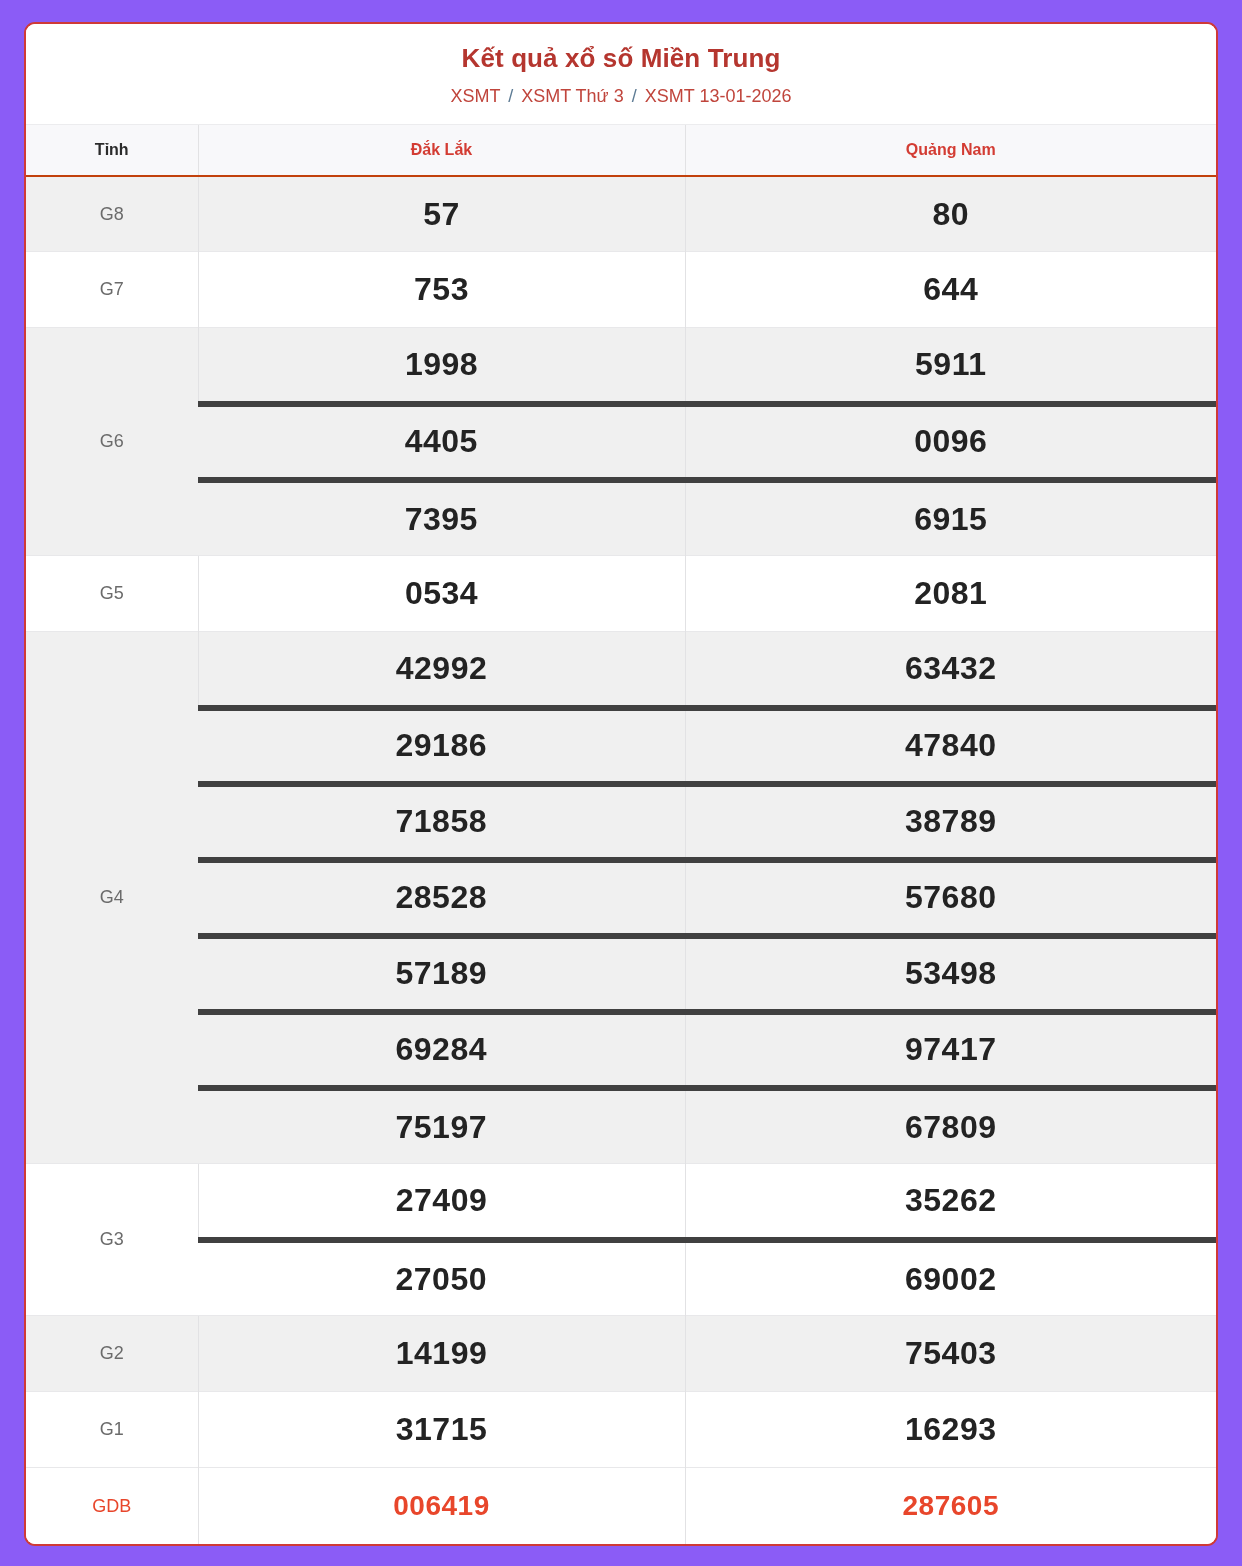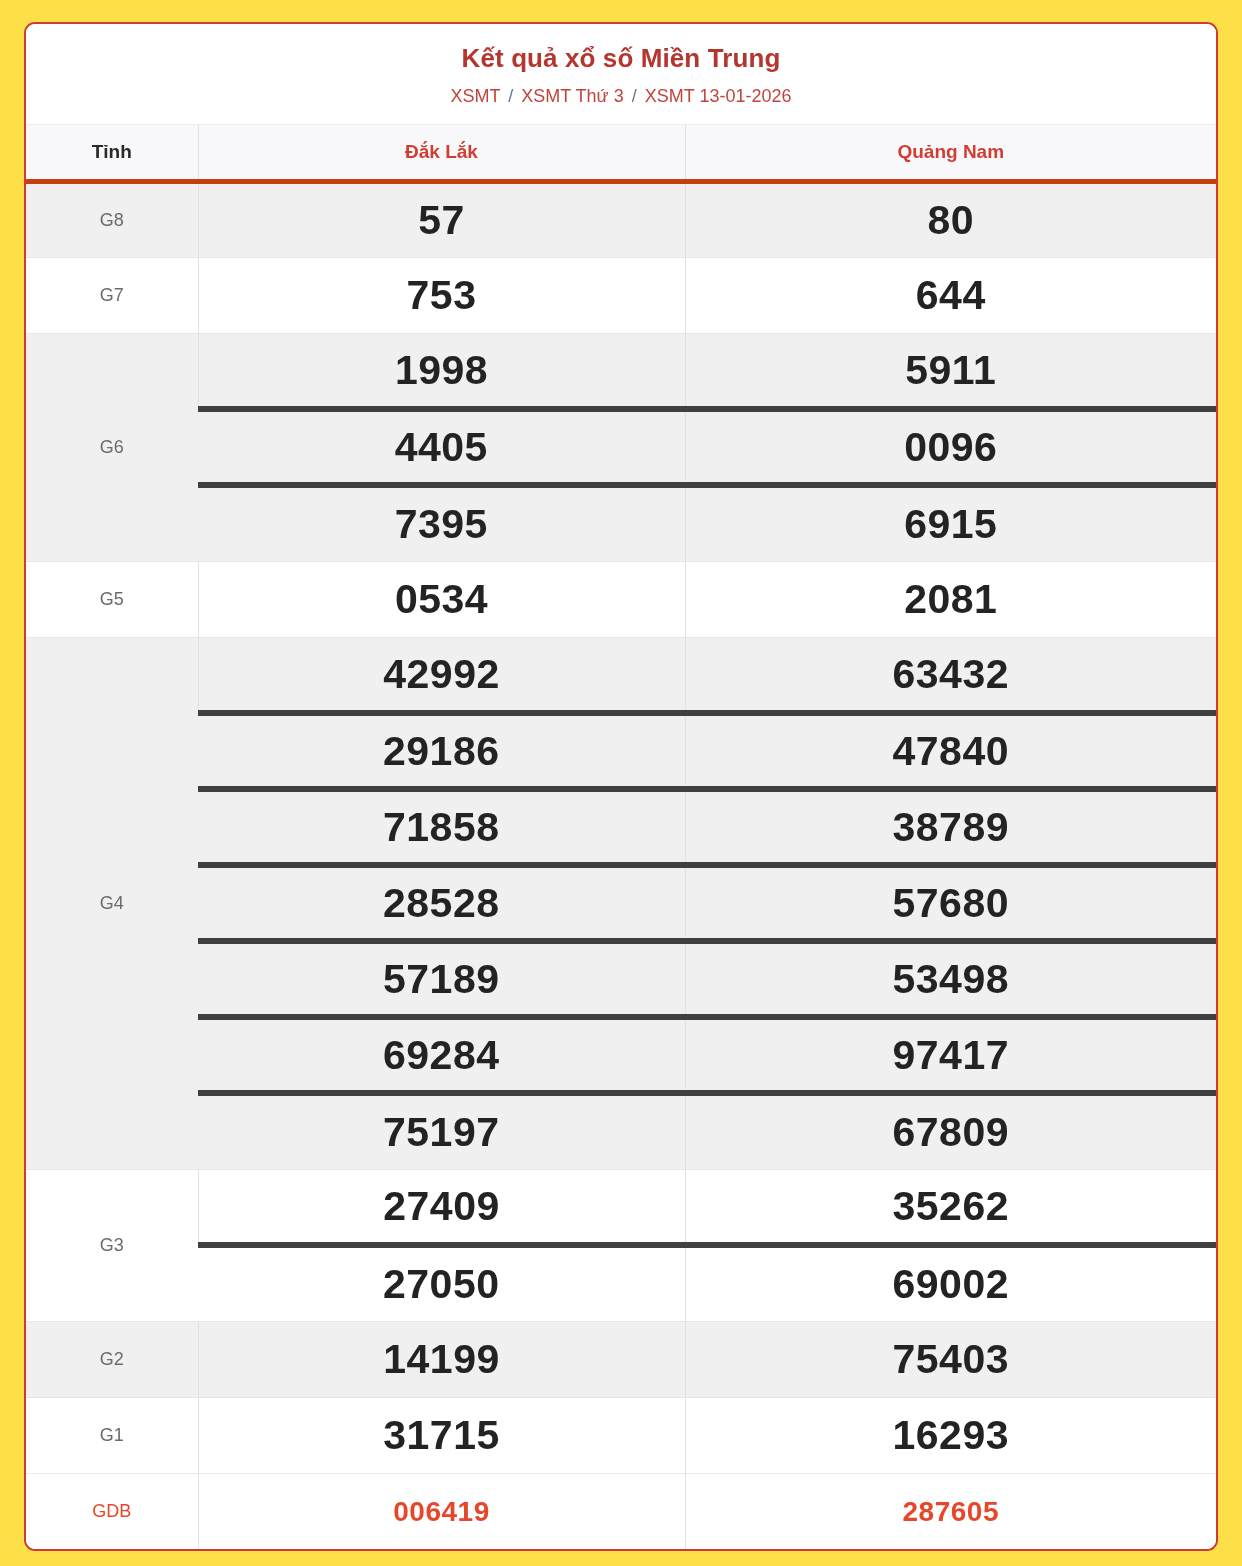--- a/index.html
+++ b/index.html
@@ -8,21 +8,21 @@
     width: 1242px;
     height: 1566px;
     background: #ffffff;
     font-family: "Liberation Sans", "DejaVu Sans", sans-serif;
   }
 
   .page {
     width: 1242px;
     height: 1566px;
     position: relative;
-    background: #fde047;
+    background: #8b5cf6;
     padding: 22px 24px 12px 24px;
   }
 
   .card {
     width: 1194px;
     border: 2px solid #cf3a37;
     border-radius: 11px;
     background: #ffffff;
     overflow: hidden;
   }
@@ -74,24 +74,24 @@
   }
   table.results th:first-child,
   table.results td:first-child {
     border-left: none;
   }
 
   
   thead tr { background: #f8f8fa; }
   thead th {
     padding: 16px 6px;
-    font-size: 19px;
+    font-size: 16px;
     font-weight: bold;
     border-top: 1px solid #ececee;
-    border-bottom: 5px solid #c2410c;
+    border-bottom: 2px solid #c2410c;
   }
   thead th.th-tinh { color: #2b2b2b; }
   thead th.th-prov { color: #d33c33; }
 
   
   tbody tr.shade { background: #f0f0f0; }
   tbody tr.plain { background: #ffffff; }
 
   tbody td {
     height: 76px;
@@ -105,21 +105,21 @@
   td.label {
     font-size: 18px;
     color: #6b6b6b;
     font-weight: normal;
   }
   td.label.gdb-label {
     color: #e8462b;
   }
 
   td.num {
-    font-size: 41px;
+    font-size: 32px;
     font-weight: bold;
     color: #232323;
     letter-spacing: 0.5px;
   }
   td.num.gdb {
     color: #e8462b;
     font-size: 28px;
   }
 </style>
 </head>

